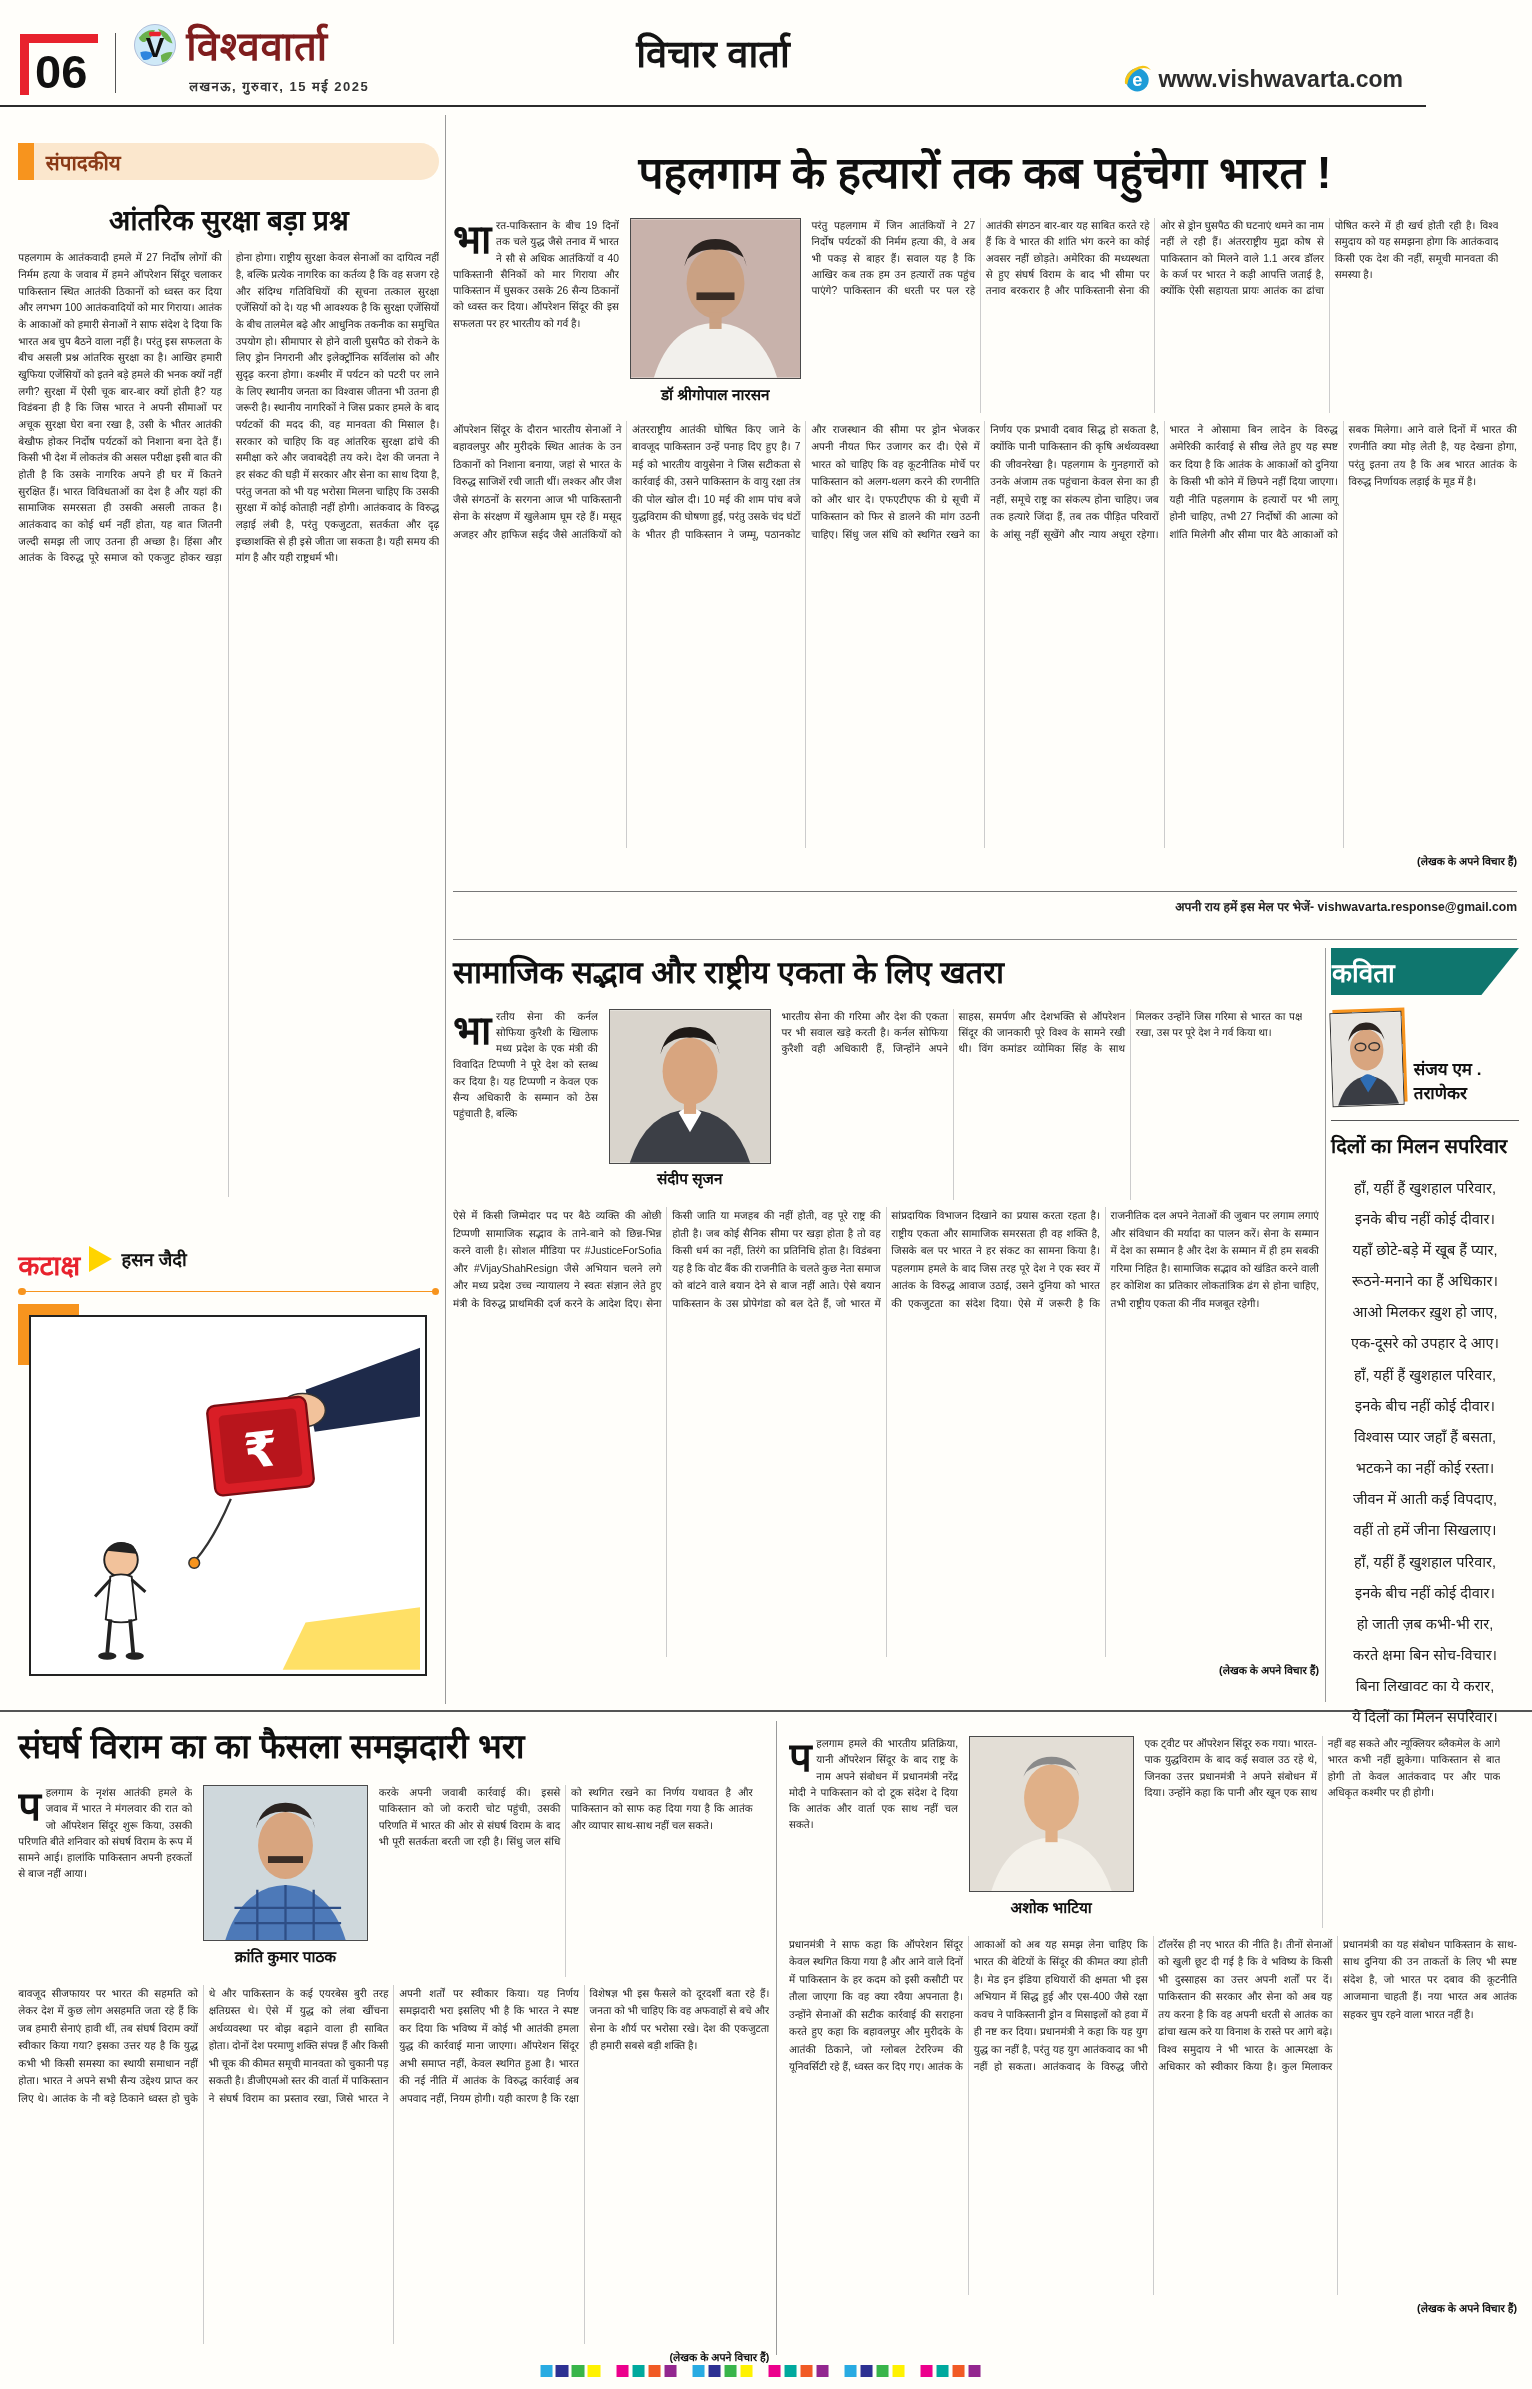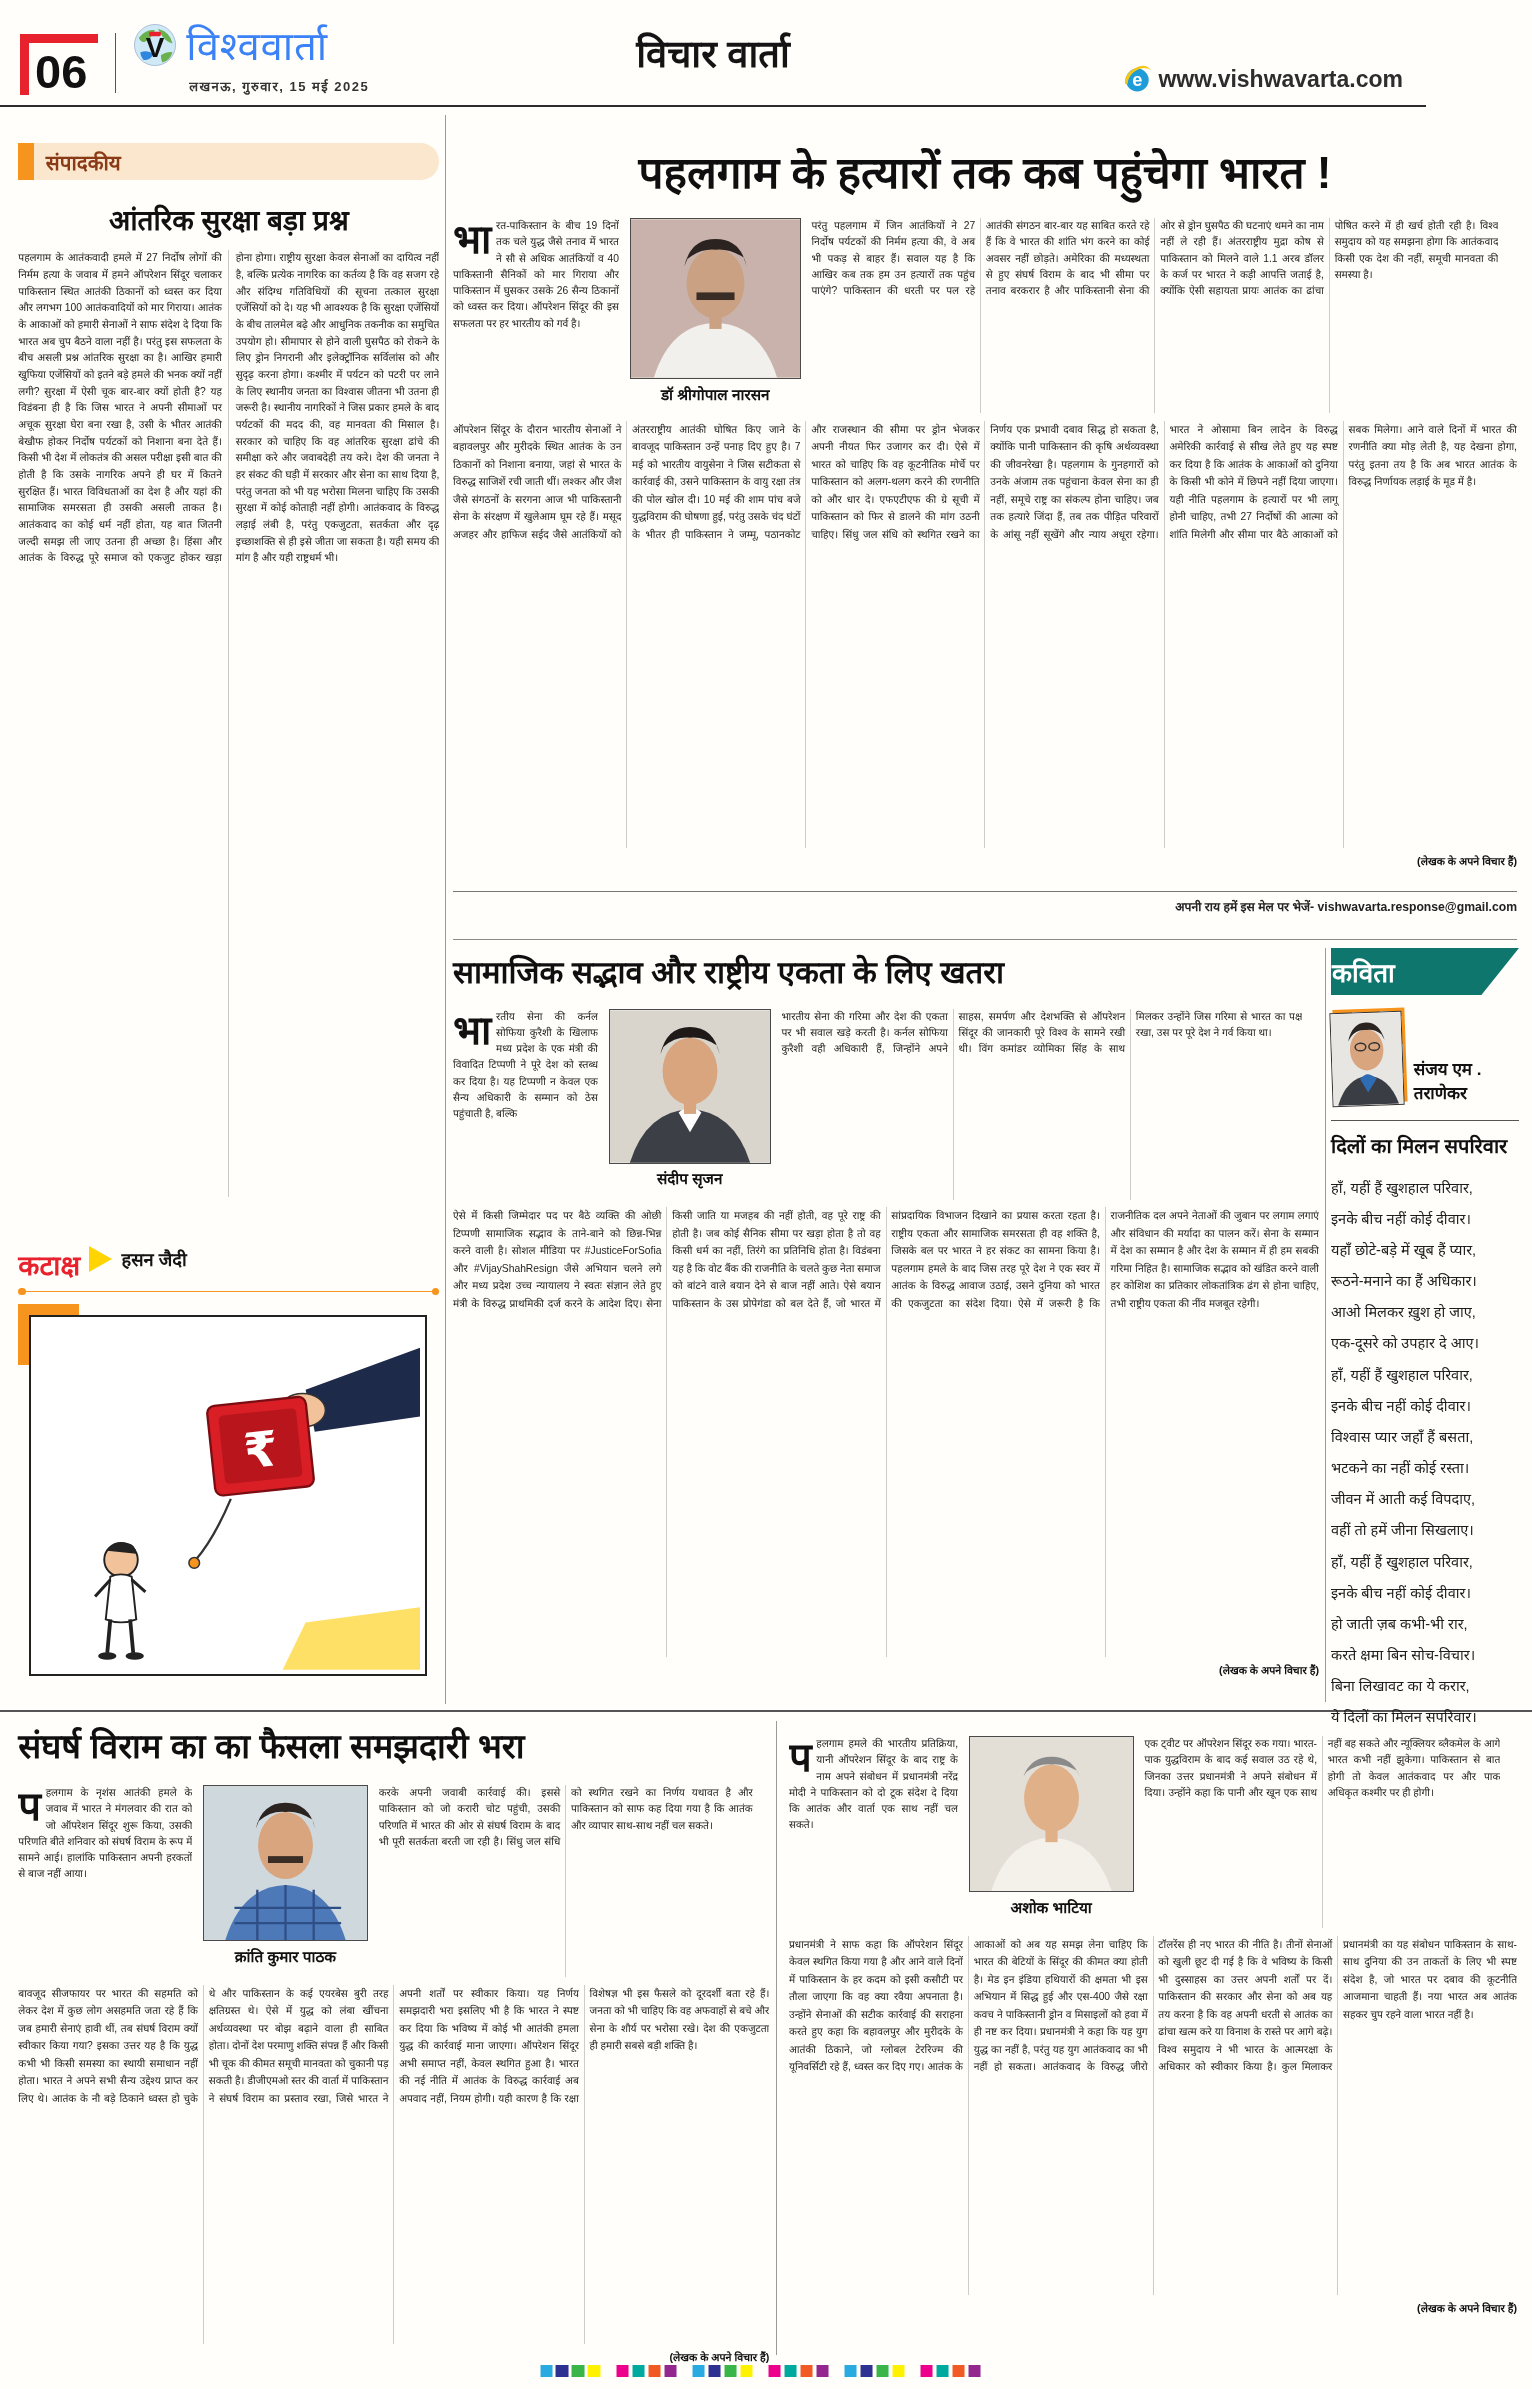--- a/index.html
+++ b/index.html
@@ -8,21 +8,21 @@
 
   
   .header{position:absolute;left:0;top:0;width:1426px;height:105px;border-bottom:2.3px solid #2b2b2b;}
   .hdr-left{position:absolute;left:20px;top:17px;display:flex;align-items:flex-end;gap:13.7px;}
   .pagenum{border-top:9.2px solid #e8222d;border-left:9.2px solid #e8222d;padding:4.6px 10.7px 0 6.1px;
            font-size:47px;font-weight:bold;line-height:1;color:#111;}
   .hdr-div{width:1.5px;height:60px;background:#555;margin:0 3.1px 1.5px 3.1px;}
   .brandblock{display:flex;flex-direction:column;}
   .brandrow{display:flex;align-items:center;gap:9.2px;}
   .globe{width:44px;height:44px;}
-  .masthead{font-size:40px;font-weight:normal;color:#3b82f6;letter-spacing:0.8px;}
+  .masthead{font-size:40px;font-weight:bold;color:#7f1d1d;letter-spacing:0.8px;}
   .dateline{font-size:13px;color:#333;margin:4.6px 0 0 56px;letter-spacing:1.5px;font-weight:bold;}
   .hdr-center{position:absolute;left:50%;top:26px;transform:translateX(-50%);
               font-size:38px;font-weight:bold;color:#141414;}
   .hdr-right{position:absolute;right:23px;bottom:10.7px;display:flex;align-items:center;gap:6.1px;}
   .ie-icon{width:30.5px;height:30.5px;}
   .website{font-size:23px;font-weight:bold;color:#2d2d2d;text-decoration:none;}
 
   
   .vrule{position:absolute;width:0.8px;background:#9a9a9a;}
   .hrule{position:absolute;height:0.8px;background:#8a8a8a;}
@@ -83,21 +83,21 @@
   
   .poem{position:absolute;left:1331px;top:948px;width:188px;}
   .poem-banner{background:#0f766e;color:#fff;font-size:26px;font-weight:bold;height:47px;
      display:flex;align-items:center;padding-left:1px;
      clip-path:polygon(0 0,100% 0,80% 100%,0 100%);}
   .poem-authorrow{display:flex;gap:10.7px;margin-top:17px;align-items:flex-end;}
   .poem-photo{transform:rotate(-2deg);border:0.8px solid #333;box-shadow:3.1px -3.1px 0 #f7941e;}
   .poem-author{font-size:17px;font-weight:bold;line-height:1.4;color:#111;}
   .poem-sep{height:1.5px;background:#555;margin:13.7px 0 10.7px 0;}
   .poem-title{font-size:20px;font-weight:bold;color:#101010;margin-bottom:13.7px;}
-  .poem-line{font-size:14.5px;line-height:2.15;color:#1c1c1c;text-align:left;}
+  .poem-line{font-size:14.5px;line-height:2.15;color:#1c1c1c;text-align:center;}
 
   
   .calstrip{position:absolute;left:50%;transform:translateX(-50%);top:2365px;display:flex;gap:3.8px;}
   .cal-square{width:12.2px;height:12.2px;display:inline-block;}
 </style>
 </head>
 <body>
 
 <div class="page">
 

